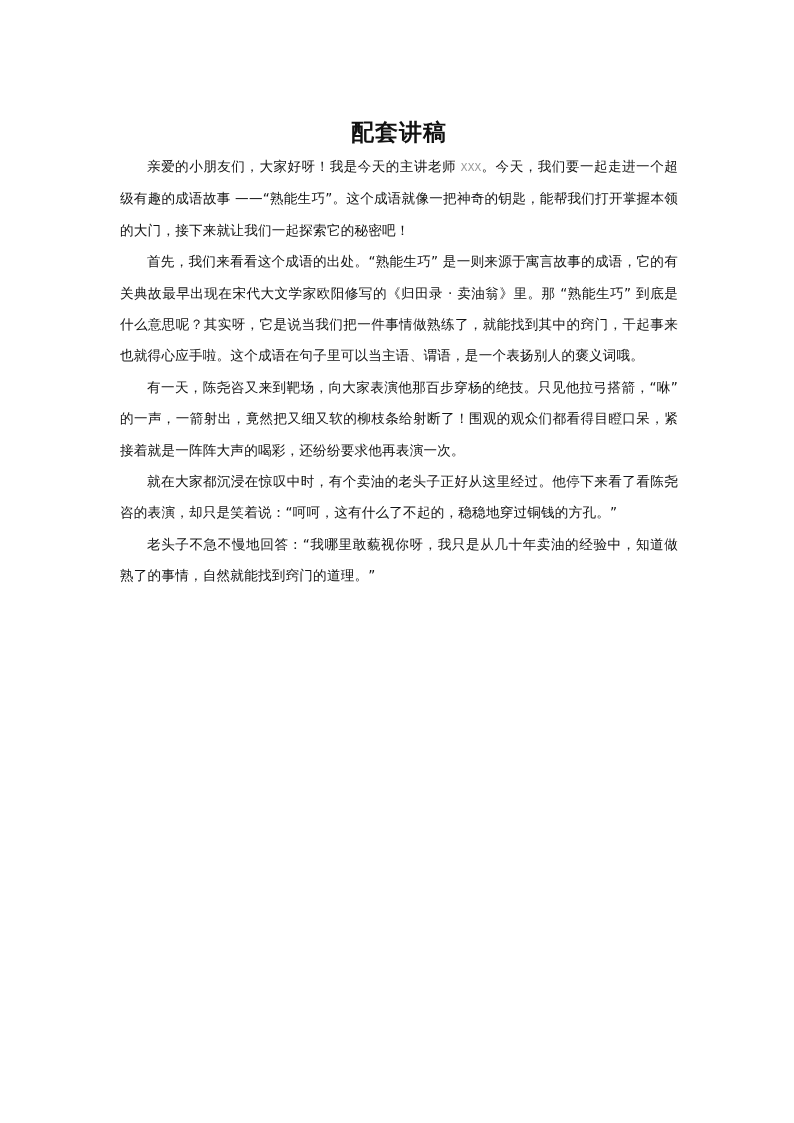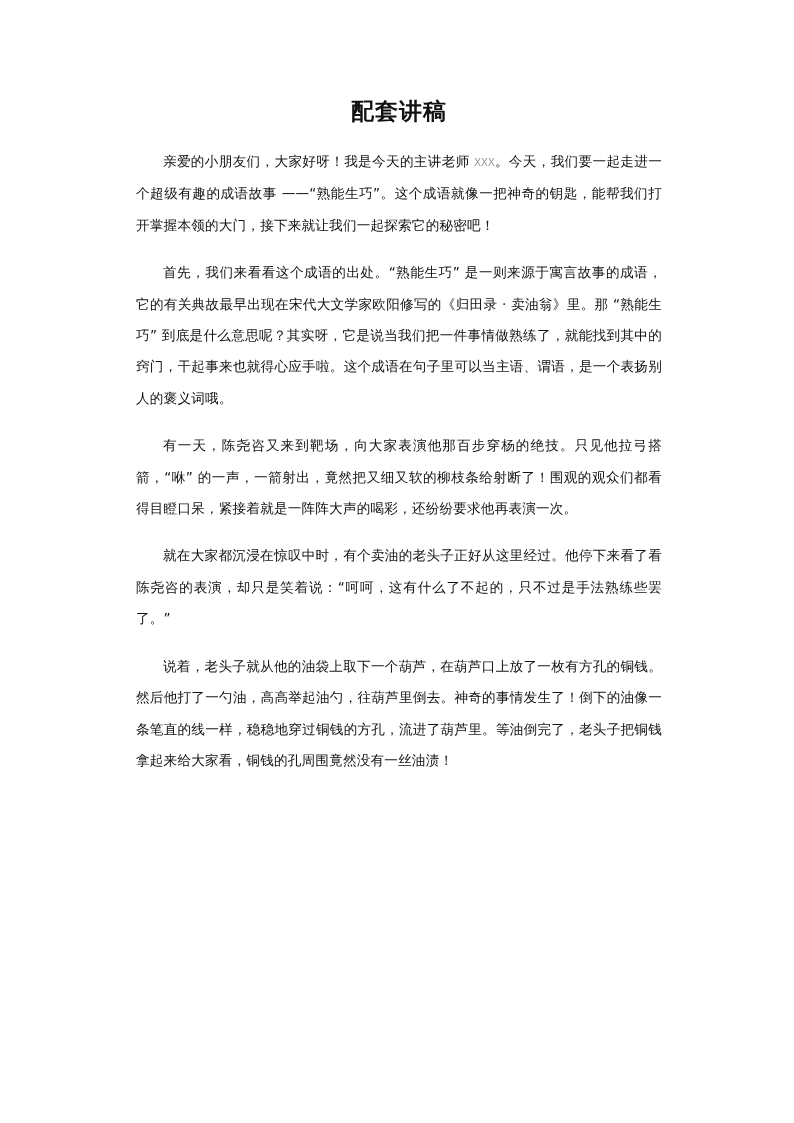--- a/index.html
+++ b/index.html
@@ -1,36 +1,36 @@
 <!DOCTYPE html>
 <html><head>
   <meta charset="utf-8">
   <style>
     html, body { margin: 0; padding: 0; background: #ffffff; }
     body { width: 794px; height: 1123px; position: relative; overflow: hidden; }
     .page {
-      position: absolute; left: 120px; top: 92px; width: 558px;
+      position: absolute; left: 120px; top: 113px; width: 558px;
       font-family: "DejaVu Sans", "Liberation Sans", sans-serif;
       color: #111111;
     }
     .title {
       text-align: center; font-size: 23px; font-weight: bold;
       height: 38px; line-height: 38px; margin: 0 0 0 0; letter-spacing: 1px;
     }
     .para {
-      font-size: 13.6px; line-height: 31.4px; margin: 16px;
+      font-size: 13.6px; line-height: 31.4px; margin: 0;
       text-indent: 27px; text-align: justify; letter-spacing: 0.2px;
     }
     .placeholder { color: #9a9a9a; font-family: "DejaVu Sans Mono", monospace; font-size: 11px; }
   </style>
 </head>
 <body>
 
 <div class="page">
   <h1 class="title">配套讲稿</h1>
 
   <p class="para"><span>亲爱的小朋友们，大家好呀！我是今天的主讲老师 </span><span class="placeholder">XXX</span><span>。今天，我们要一起走进一个超级有趣的成语故事 ——“熟能生巧”。这个成语就像一把神奇的钥匙，能帮我们打开掌握本领的大门，接下来就让我们一起探索它的秘密吧！</span></p>
 
   <p class="para">首先，我们来看看这个成语的出处。“熟能生巧” 是一则来源于寓言故事的成语，它的有关典故最早出现在宋代大文学家欧阳修写的《归田录 · 卖油翁》里。那 “熟能生巧” 到底是什么意思呢？其实呀，它是说当我们把一件事情做熟练了，就能找到其中的窍门，干起事来也就得心应手啦。这个成语在句子里可以当主语、谓语，是一个表扬别人的褒义词哦。</p>
   <p class="para">有一天，陈尧咨又来到靶场，向大家表演他那百步穿杨的绝技。只见他拉弓搭箭，“咻” 的一声，一箭射出，竟然把又细又软的柳枝条给射断了！围观的观众们都看得目瞪口呆，紧接着就是一阵阵大声的喝彩，还纷纷要求他再表演一次。</p>
-  <p class="para">就在大家都沉浸在惊叹中时，有个卖油的老头子正好从这里经过。他停下来看了看陈尧咨的表演，却只是笑着说：“呵呵，这有什么了不起的，只不过是手法熟练些罢了。”</p>
-  <p class="para">说着，老头子就从他的油袋上取下一个葫芦，在葫芦口上放了一枚有方孔的铜钱。然后他打了一勺油，高高举起油勺，往葫芦里倒去。神奇的事情发生了！倒下的油像一条笔直的线一样，稳稳地穿过铜钱的方孔，流进了葫芦里。等油倒完了，老头子把铜钱拿起来给大家看，铜钱的孔周围竟然没有一丝油渍！</p>
+  <p class="para">就在大家都沉浸在惊叹中时，有个卖油的老头子正好从这里经过。他停下来看了看陈尧咨的表演，却只是笑着说：“呵呵，这有什么了不起的，稳稳地穿过铜钱的方孔。”</p>
+  <p class="para">老头子不急不慢地回答：“我哪里敢藐视你呀，我只是从几十年卖油的经验中，知道做熟了的事情，自然就能找到窍门的道理。”</p>
 </div>
 
 </body></html>

